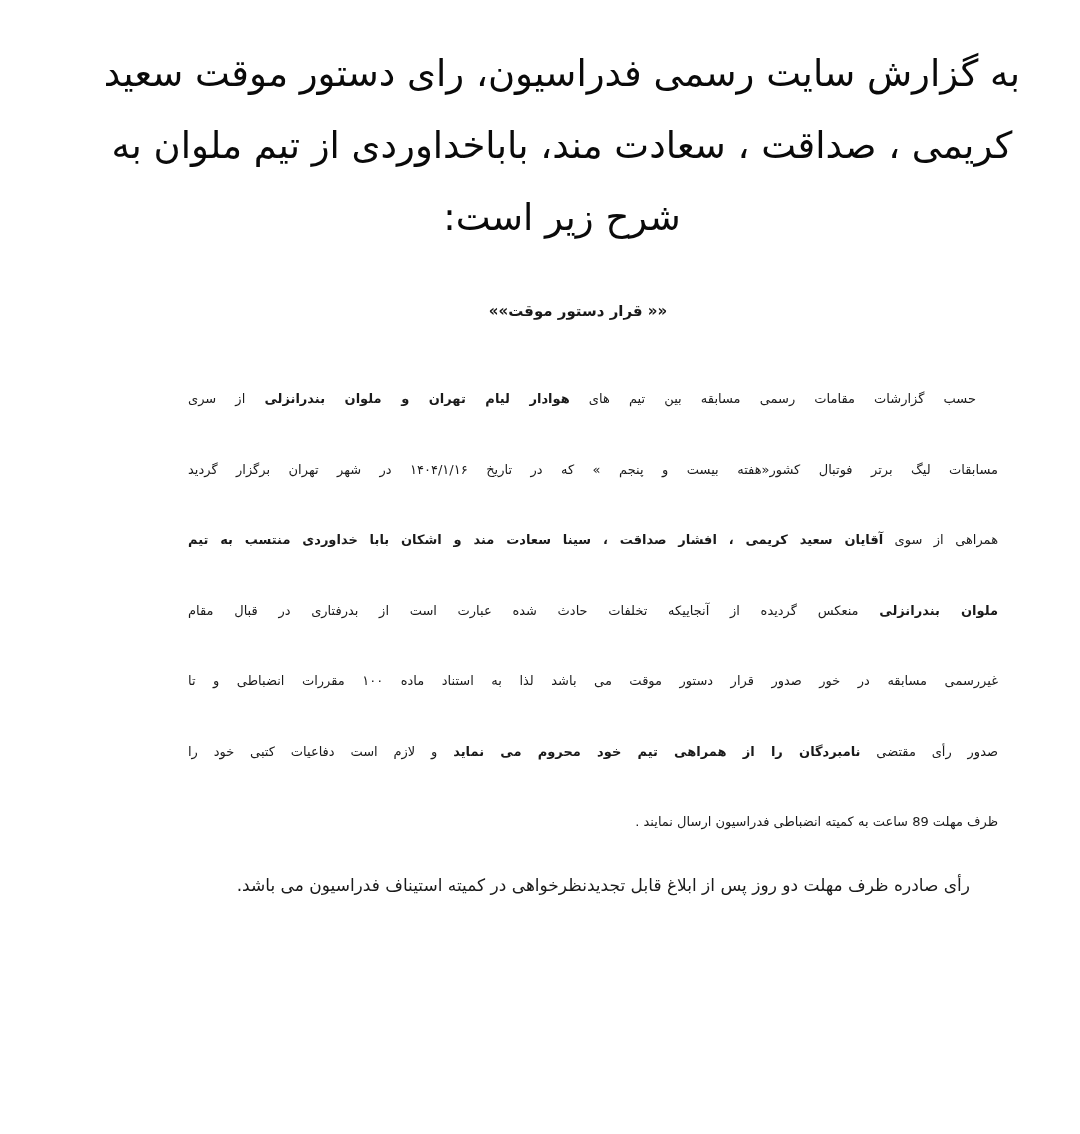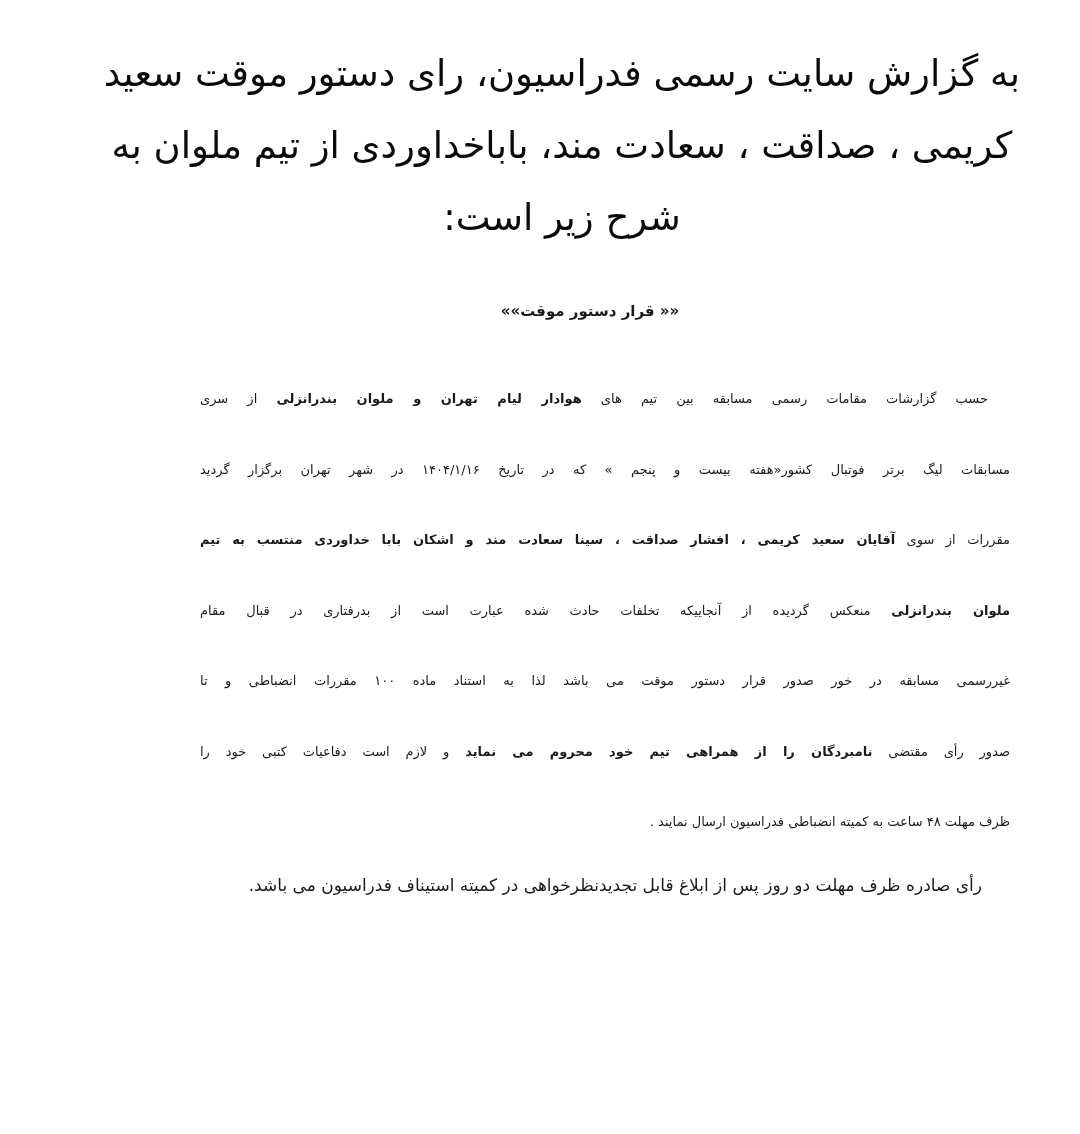--- a/index.html
+++ b/index.html
@@ -23,21 +23,21 @@
       direction: rtl;
       text-align: center;
       font-family: "DejaVu Sans", sans-serif;
       font-size: 37px;
       line-height: 72px;
       color: #0a0a0a;
     }
     .doc {
       position: absolute;
       top: 290px;
-      left: 200px;
+      left: 188px;
       width: 810px;
       direction: rtl;
       font-family: "DejaVu Sans", sans-serif;
       color: #1a1a1a;
     }
     .doc-title {
       text-align: center;
       font-weight: bold;
       font-size: 15px;
       margin: 12px 0 44px 0;
@@ -74,30 +74,30 @@
   <div class="doc-title">«« قرار دستور موقت»»</div>
 
   <div class="para">
     <span class="line first">
       <span>حسب گزارشات مقامات رسمی مسابقه بین تیم های </span><span class="b">هوادار لیام تهران و ملوان بندرانزلی</span><span> از سری</span>
     </span>
     <span class="line">
       <span>مسابقات لیگ برتر فوتبال کشور«هفته بیست و پنجم » که در تاریخ ۱۴۰۴/۱/۱۶ در شهر تهران برگزار گردید</span>
     </span>
     <span class="line">
-      <span>مقررات از سوی </span><span class="b">آقایان سعید کریمی ، افشار صداقت ، سینا سعادت مند و اشکان بابا خداوردی  منتسب به تیم</span>
+      <span>همراهی از سوی </span><span class="b">آقایان سعید کریمی ، افشار صداقت ، سینا سعادت مند و اشکان بابا خداوردی  منتسب به تیم</span>
     </span>
     <span class="line">
       <span class="b">ملوان بندرانزلی</span><span> منعکس گردیده از آنجاییکه تخلفات حادث شده عبارت است از بدرفتاری در قبال مقام</span>
     </span>
     <span class="line">
       <span>غیررسمی مسابقه  در خور صدور قرار دستور موقت می باشد لذا به استناد ماده ۱۰۰ مقررات انضباطی و تا</span>
     </span>
     <span class="line">
       <span>صدور رأی مقتضی </span><span class="b">نامبردگان را از همراهی تیم خود  محروم می نماید</span><span> و لازم است دفاعیات کتبی خود را</span>
     </span>
     <span class="line last">
-      <span>ظرف مهلت ۴۸ ساعت به کمیته انضباطی فدراسیون ارسال نمایند .</span>
+      <span>ظرف مهلت 89 ساعت به کمیته انضباطی فدراسیون ارسال نمایند .</span>
     </span>
   </div>
 
   <div class="footer-note">رأی صادره ظرف مهلت دو روز پس از ابلاغ قابل تجدیدنظرخواهی در کمیته استیناف فدراسیون می باشد.</div>
 </div>
 
 </body></html>

